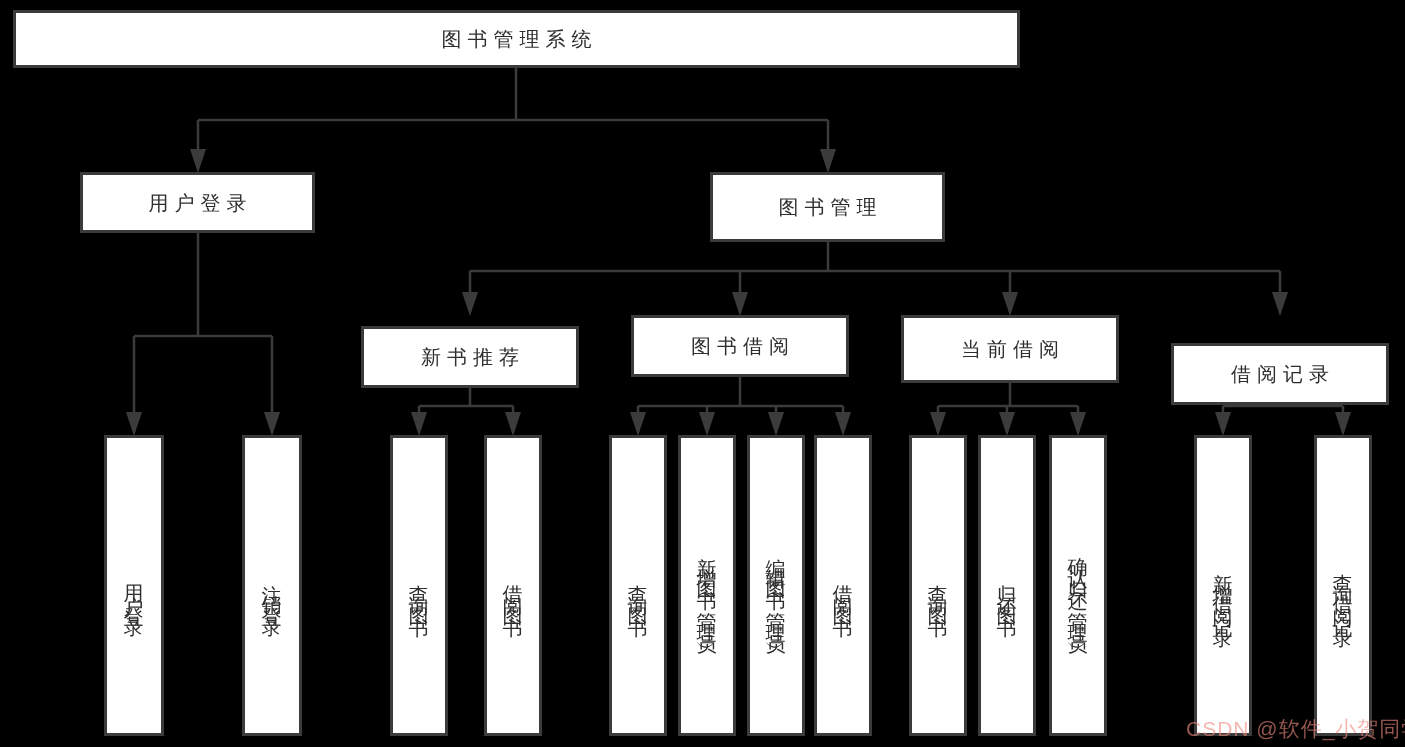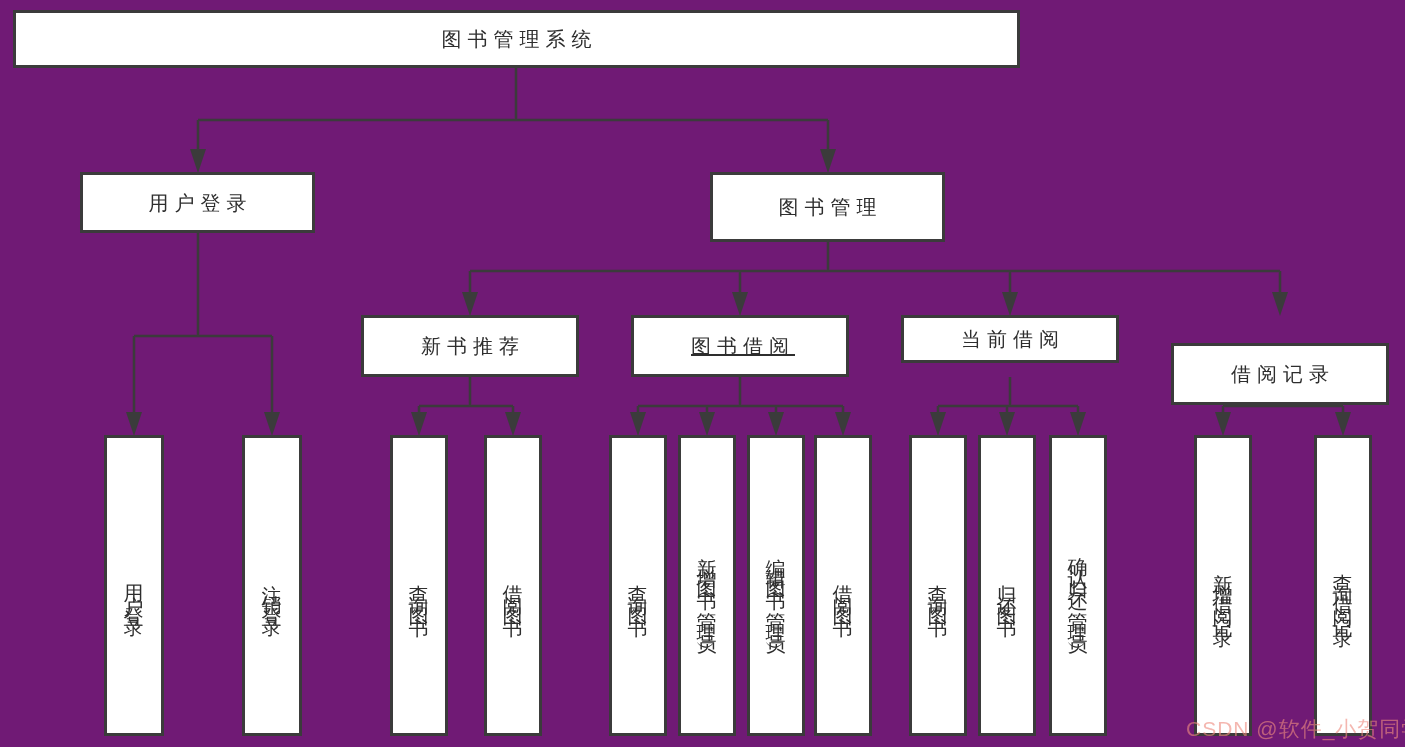--- a/index.html
+++ b/index.html
@@ -1,19 +1,19 @@
 <!DOCTYPE html>
 <html><head>
 <meta charset="utf-8">
 <style>
   html,body{margin:0;padding:0;background:#ffffff;}
   #stage{
     position:relative;
     width:1405px;height:747px;
-    background:#701a75;
+    background:#000000;
     font-family:"Liberation Sans", sans-serif;
     overflow:hidden;
   }
   #edges{position:absolute;left:0;top:0;width:1405px;height:747px;}
   .edge path{stroke:#3b3b3b;stroke-width:2.5;fill:none;}
   .edge polygon{fill:#3b3b3b;stroke:none;}
   .box{
     position:absolute;
     background:#ffffff;
     border:3px solid #3b3b3b;
@@ -99,27 +99,27 @@
     <span>图书管理系统</span>
   </div>
 
   <div class="box h" style="left:80px;top:172px;width:235px;height:61px;">
     <span>用户登录</span>
   </div>
   <div class="box h" style="left:710px;top:172px;width:235px;height:70px;">
     <span>图书管理</span>
   </div>
 
-  <div class="box h" style="left:361px;top:315px;width:218px;height:62px;">
+  <div class="box h" style="left:361px;top:326px;width:218px;height:62px;">
     <span>新书推荐</span>
   </div>
-  <div class="box h" style="left:631px;top:315px;width:218px;height:62px;text-decoration:underline;">
+  <div class="box h" style="left:631px;top:315px;width:218px;height:62px;">
     <span>图书借阅</span>
   </div>
-  <div class="box h" style="left:901px;top:315px;width:218px;height:48px;text-align:right;">
+  <div class="box h" style="left:901px;top:315px;width:218px;height:68px;text-align:right;">
     <span>当前借阅</span>
   </div>
   <div class="box h" style="left:1171px;top:315px;width:218px;height:62px;margin-top:28px;">
     <span>借阅记录</span>
   </div>
 
   <div class="box v" style="left:104px;top:435px;width:60px;height:301px;">
     <span>用户登录</span>
   </div>
   <div class="box v" style="left:242px;top:435px;width:60px;height:301px;">

